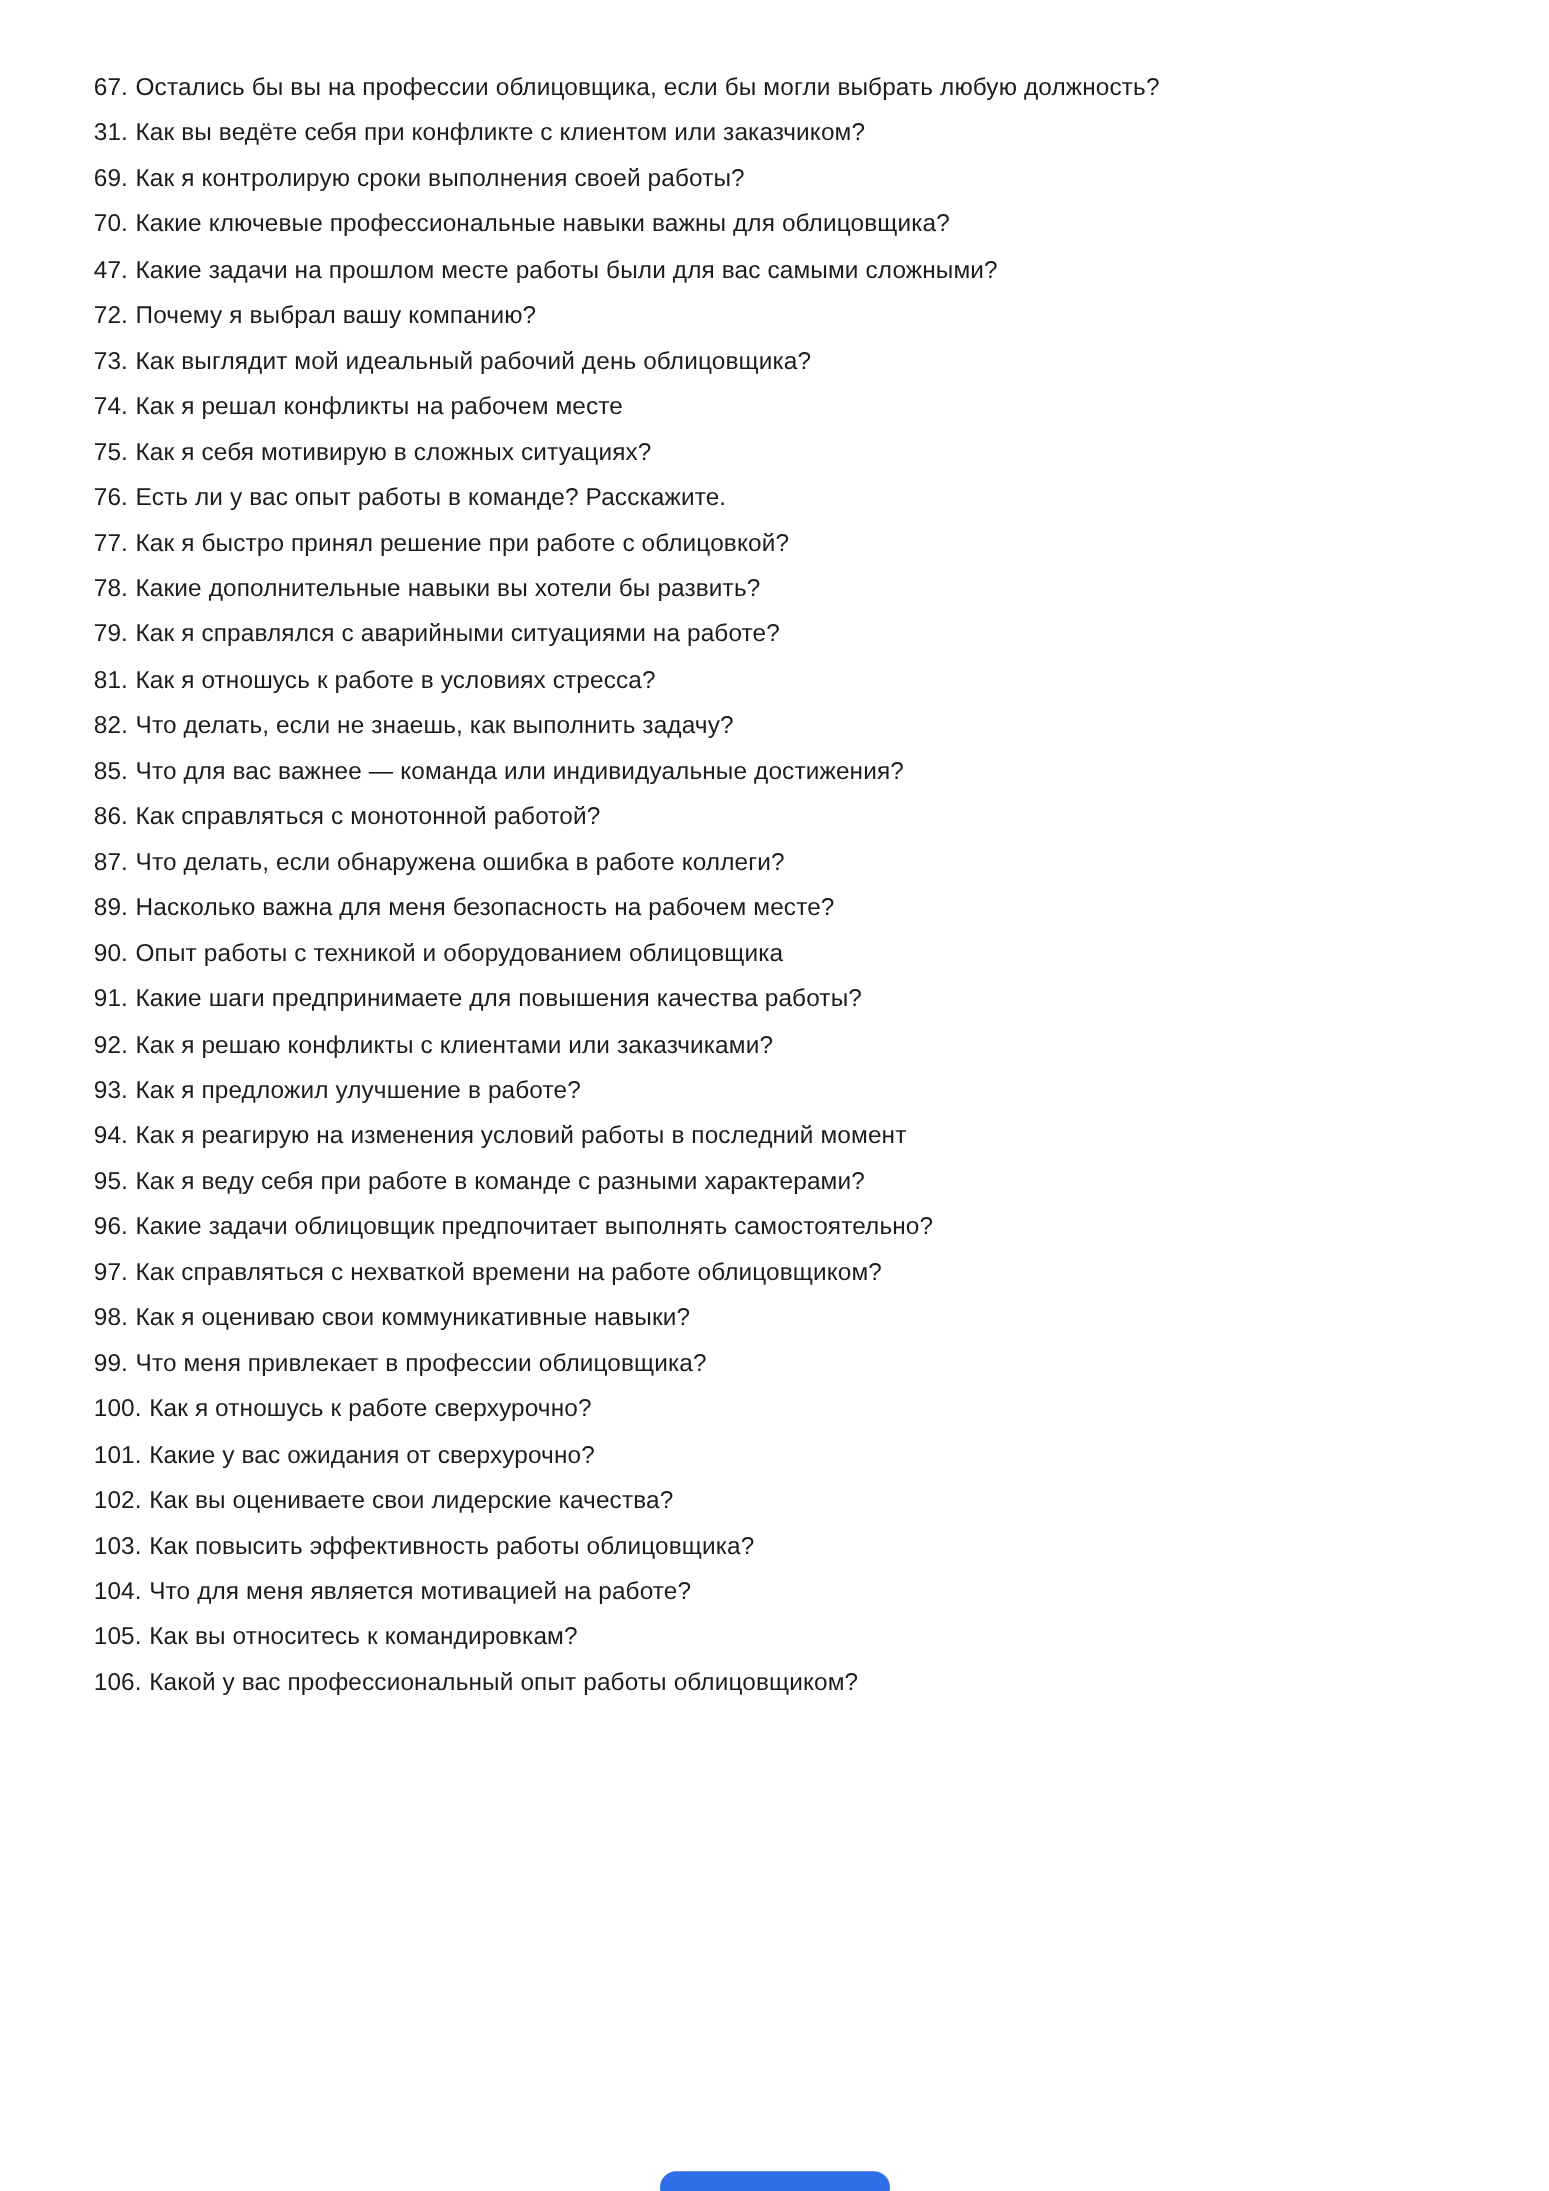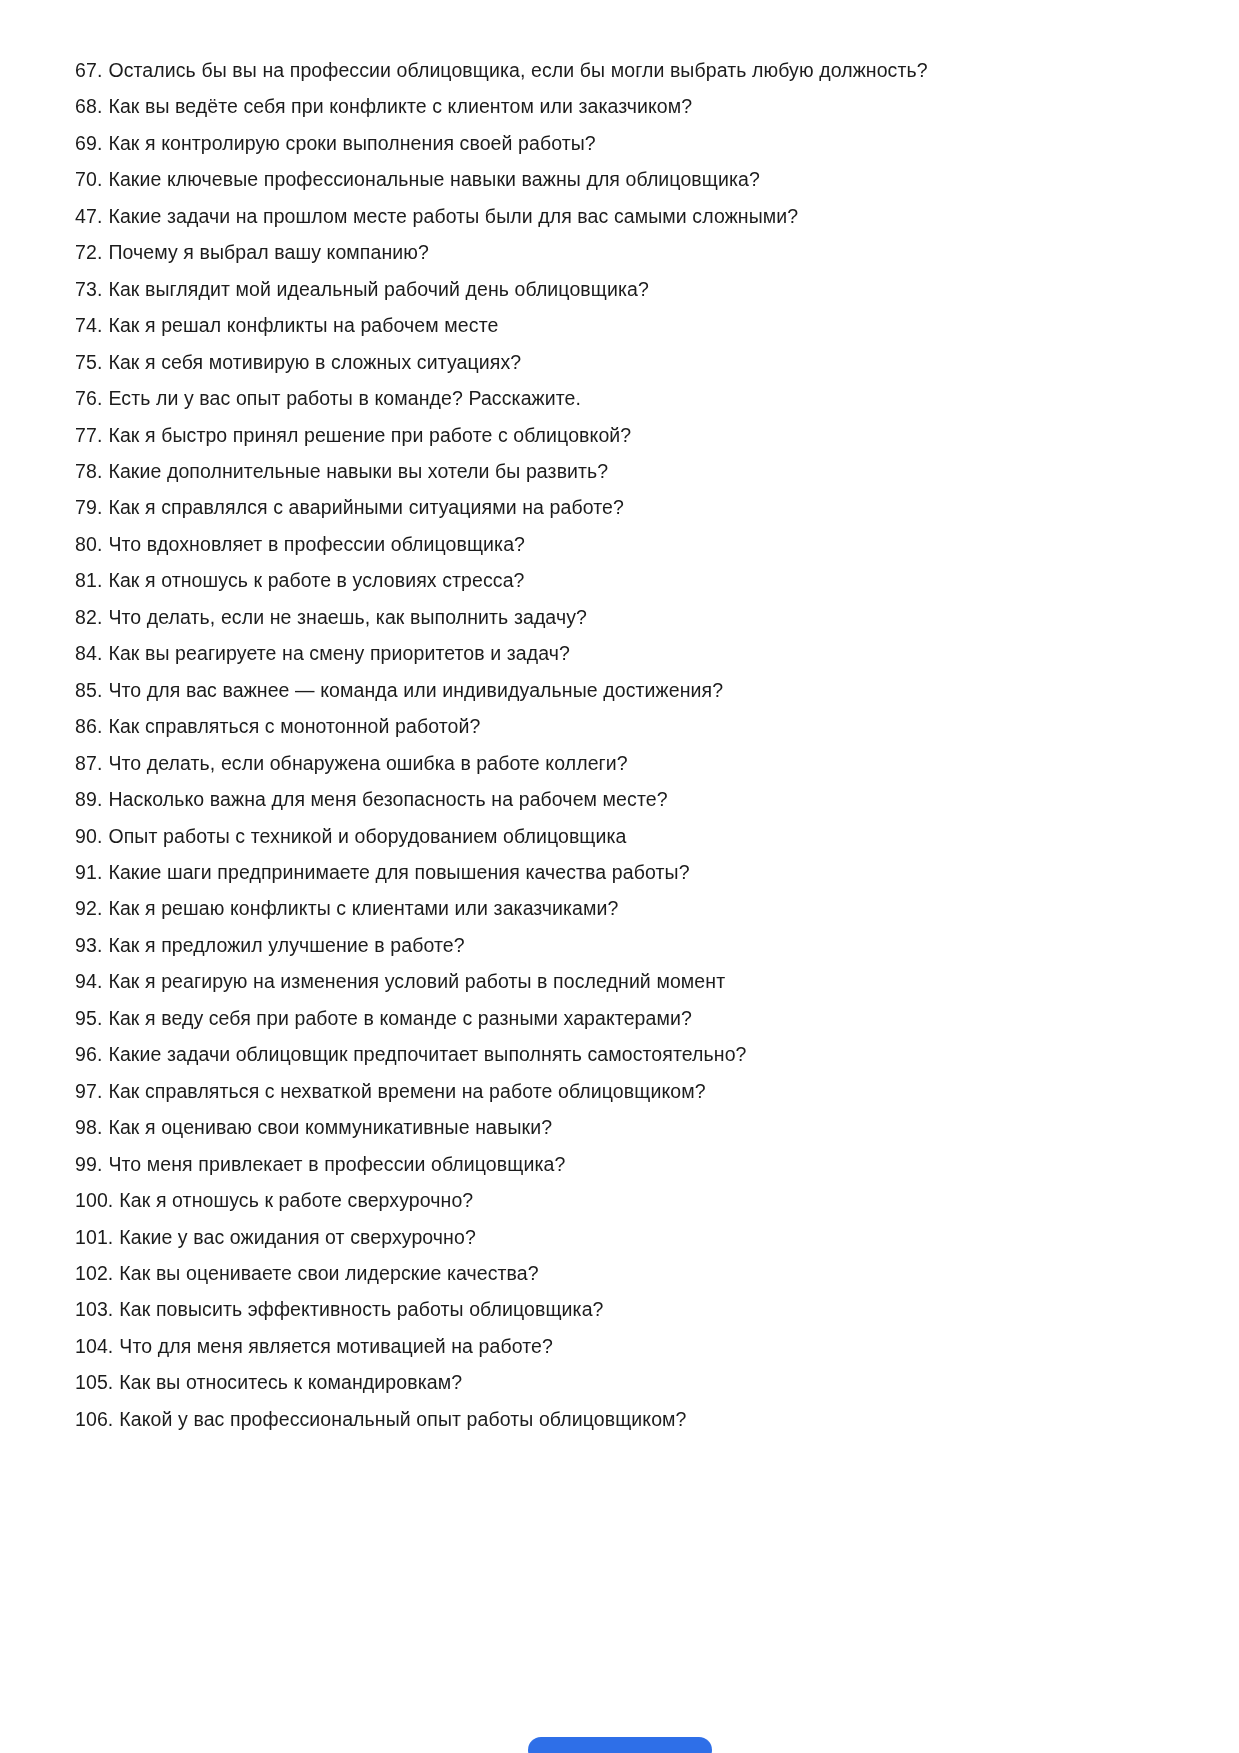--- a/index.html
+++ b/index.html
@@ -42,36 +42,34 @@
     border-radius: 13px;
     background: #2e6fe8;
   }
 </style>
 </head>
 <body>
 
 <div class="page">
   <div class="question-list" id="question-list">
       <div class="question-line"><span class="question-number">67.</span><span>Остались бы вы на профессии облицовщика, если бы могли выбрать любую должность?</span></div>
-      <div class="question-line"><span class="question-number">68.</span><span>Как вы ведёте себя при конфликте с клиентом или заказчиком?</span></div>
+      <div class="question-line"><span class="question-number">31.</span><span>Как вы ведёте себя при конфликте с клиентом или заказчиком?</span></div>
       <div class="question-line"><span class="question-number">69.</span><span>Как я контролирую сроки выполнения своей работы?</span></div>
       <div class="question-line"><span class="question-number">70.</span><span>Какие ключевые профессиональные навыки важны для облицовщика?</span></div>
       <div class="question-line"><span class="question-number">47.</span><span>Какие задачи на прошлом месте работы были для вас самыми сложными?</span></div>
       <div class="question-line"><span class="question-number">72.</span><span>Почему я выбрал вашу компанию?</span></div>
       <div class="question-line"><span class="question-number">73.</span><span>Как выглядит мой идеальный рабочий день облицовщика?</span></div>
       <div class="question-line"><span class="question-number">74.</span><span>Как я решал конфликты на рабочем месте</span></div>
       <div class="question-line"><span class="question-number">75.</span><span>Как я себя мотивирую в сложных ситуациях?</span></div>
       <div class="question-line"><span class="question-number">76.</span><span>Есть ли у вас опыт работы в команде? Расскажите.</span></div>
       <div class="question-line"><span class="question-number">77.</span><span>Как я быстро принял решение при работе с облицовкой?</span></div>
       <div class="question-line"><span class="question-number">78.</span><span>Какие дополнительные навыки вы хотели бы развить?</span></div>
       <div class="question-line"><span class="question-number">79.</span><span>Как я справлялся с аварийными ситуациями на работе?</span></div>
-      <div class="question-line"><span class="question-number">80.</span><span>Что вдохновляет в профессии облицовщика?</span></div>
       <div class="question-line"><span class="question-number">81.</span><span>Как я отношусь к работе в условиях стресса?</span></div>
       <div class="question-line"><span class="question-number">82.</span><span>Что делать, если не знаешь, как выполнить задачу?</span></div>
-      <div class="question-line"><span class="question-number">84.</span><span>Как вы реагируете на смену приоритетов и задач?</span></div>
       <div class="question-line"><span class="question-number">85.</span><span>Что для вас важнее — команда или индивидуальные достижения?</span></div>
       <div class="question-line"><span class="question-number">86.</span><span>Как справляться с монотонной работой?</span></div>
       <div class="question-line"><span class="question-number">87.</span><span>Что делать, если обнаружена ошибка в работе коллеги?</span></div>
       <div class="question-line"><span class="question-number">89.</span><span>Насколько важна для меня безопасность на рабочем месте?</span></div>
       <div class="question-line"><span class="question-number">90.</span><span>Опыт работы с техникой и оборудованием облицовщика</span></div>
       <div class="question-line"><span class="question-number">91.</span><span>Какие шаги предпринимаете для повышения качества работы?</span></div>
       <div class="question-line"><span class="question-number">92.</span><span>Как я решаю конфликты с клиентами или заказчиками?</span></div>
       <div class="question-line"><span class="question-number">93.</span><span>Как я предложил улучшение в работе?</span></div>
       <div class="question-line"><span class="question-number">94.</span><span>Как я реагирую на изменения условий работы в последний момент</span></div>
       <div class="question-line"><span class="question-number">95.</span><span>Как я веду себя при работе в команде с разными характерами?</span></div>

